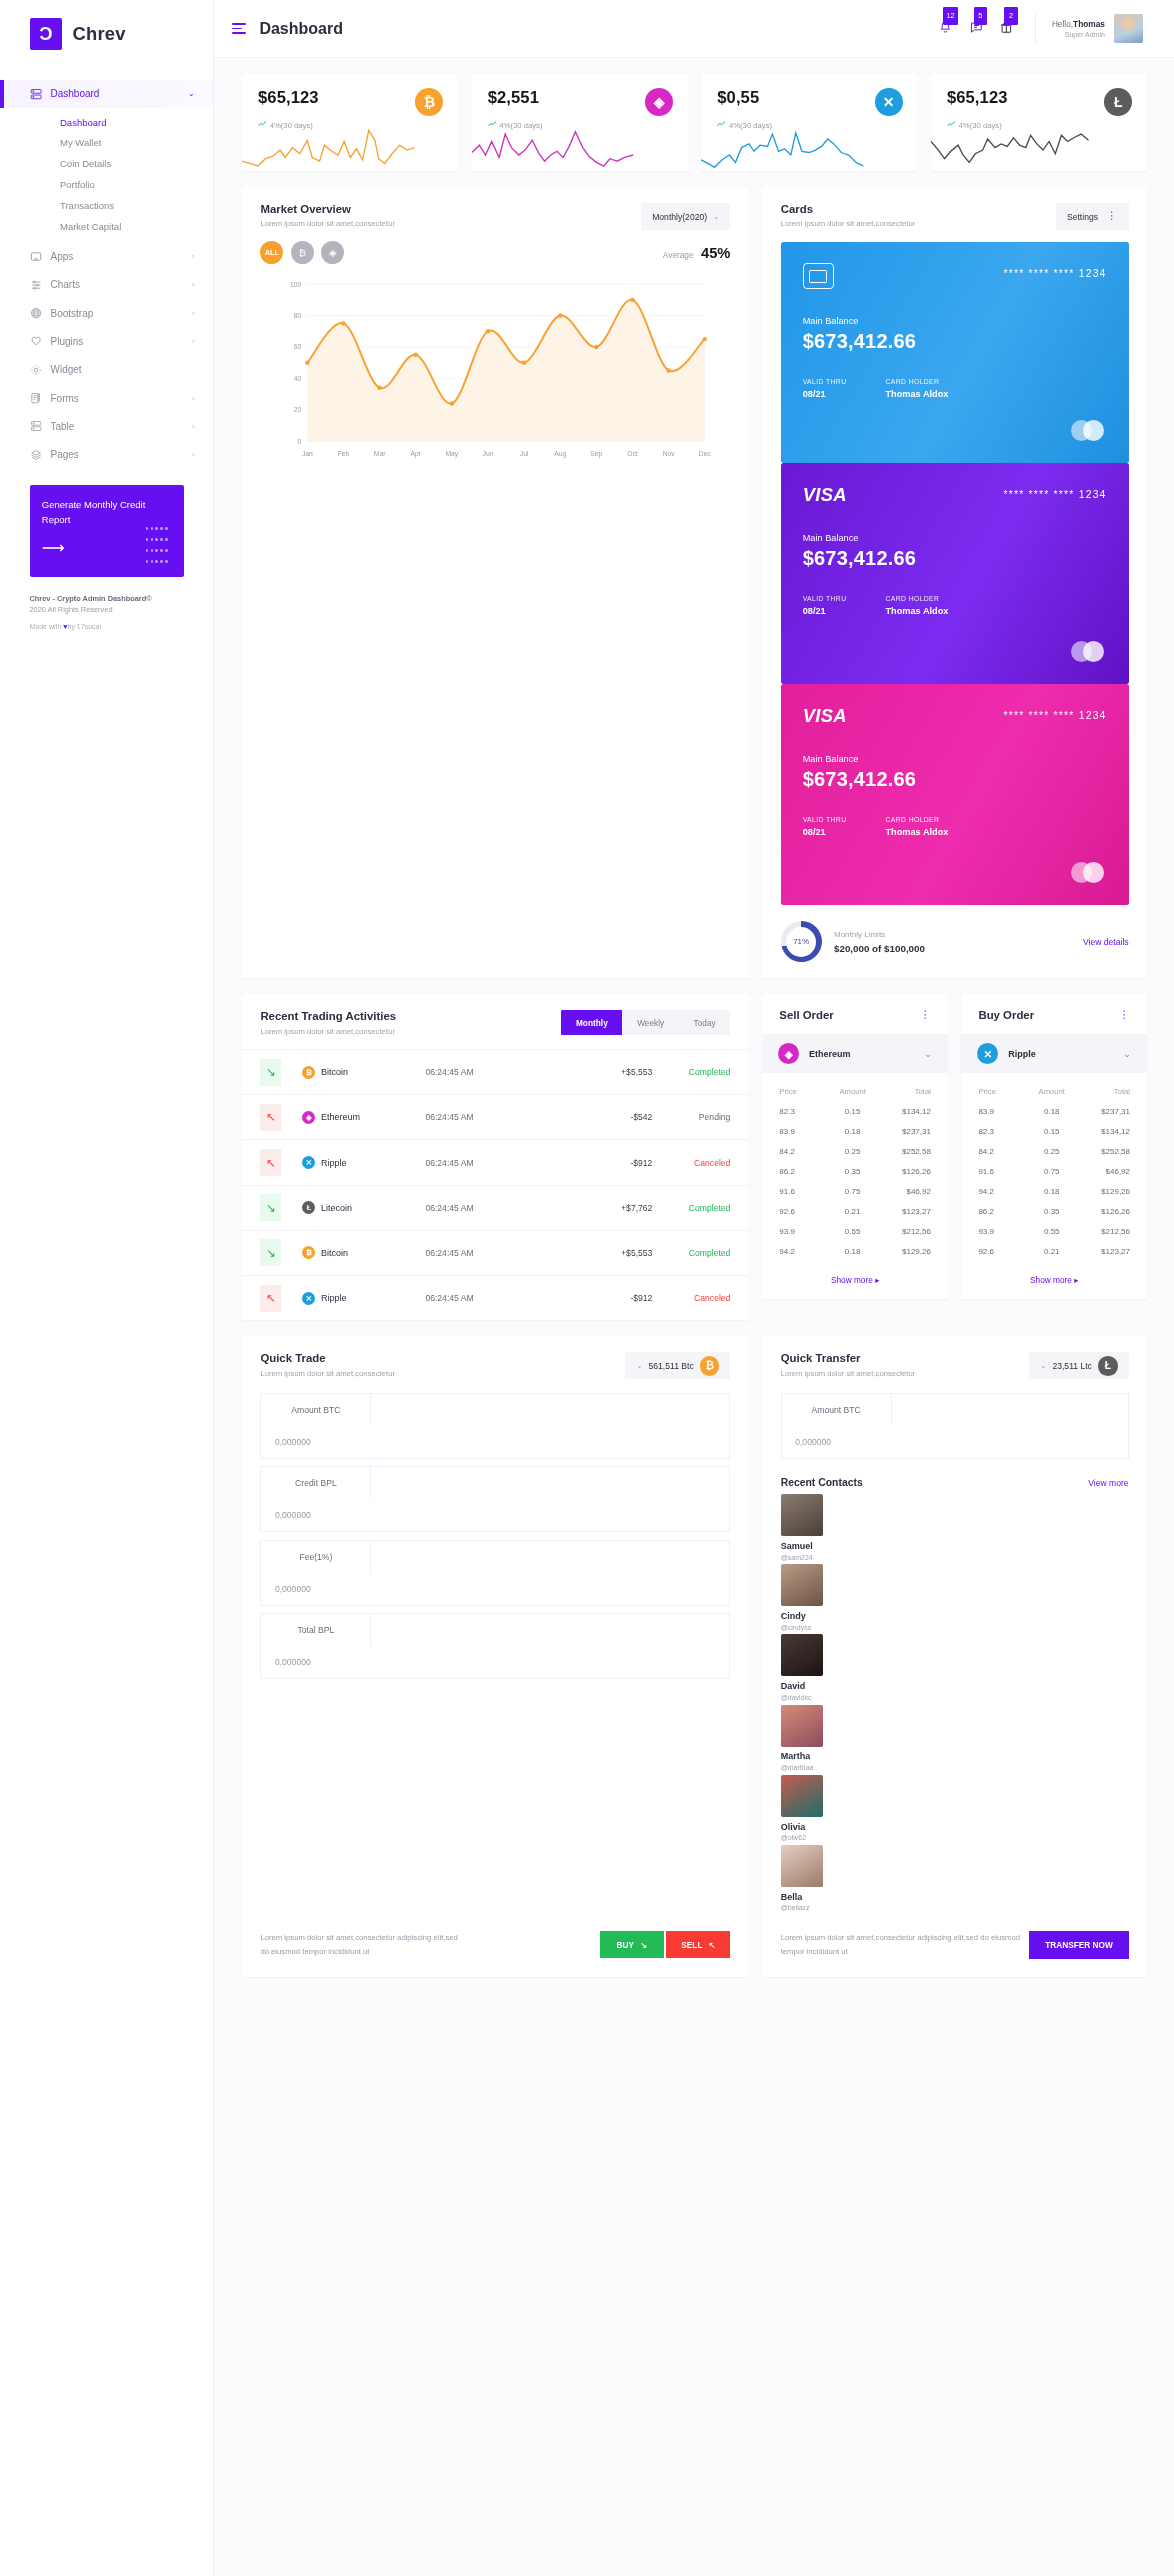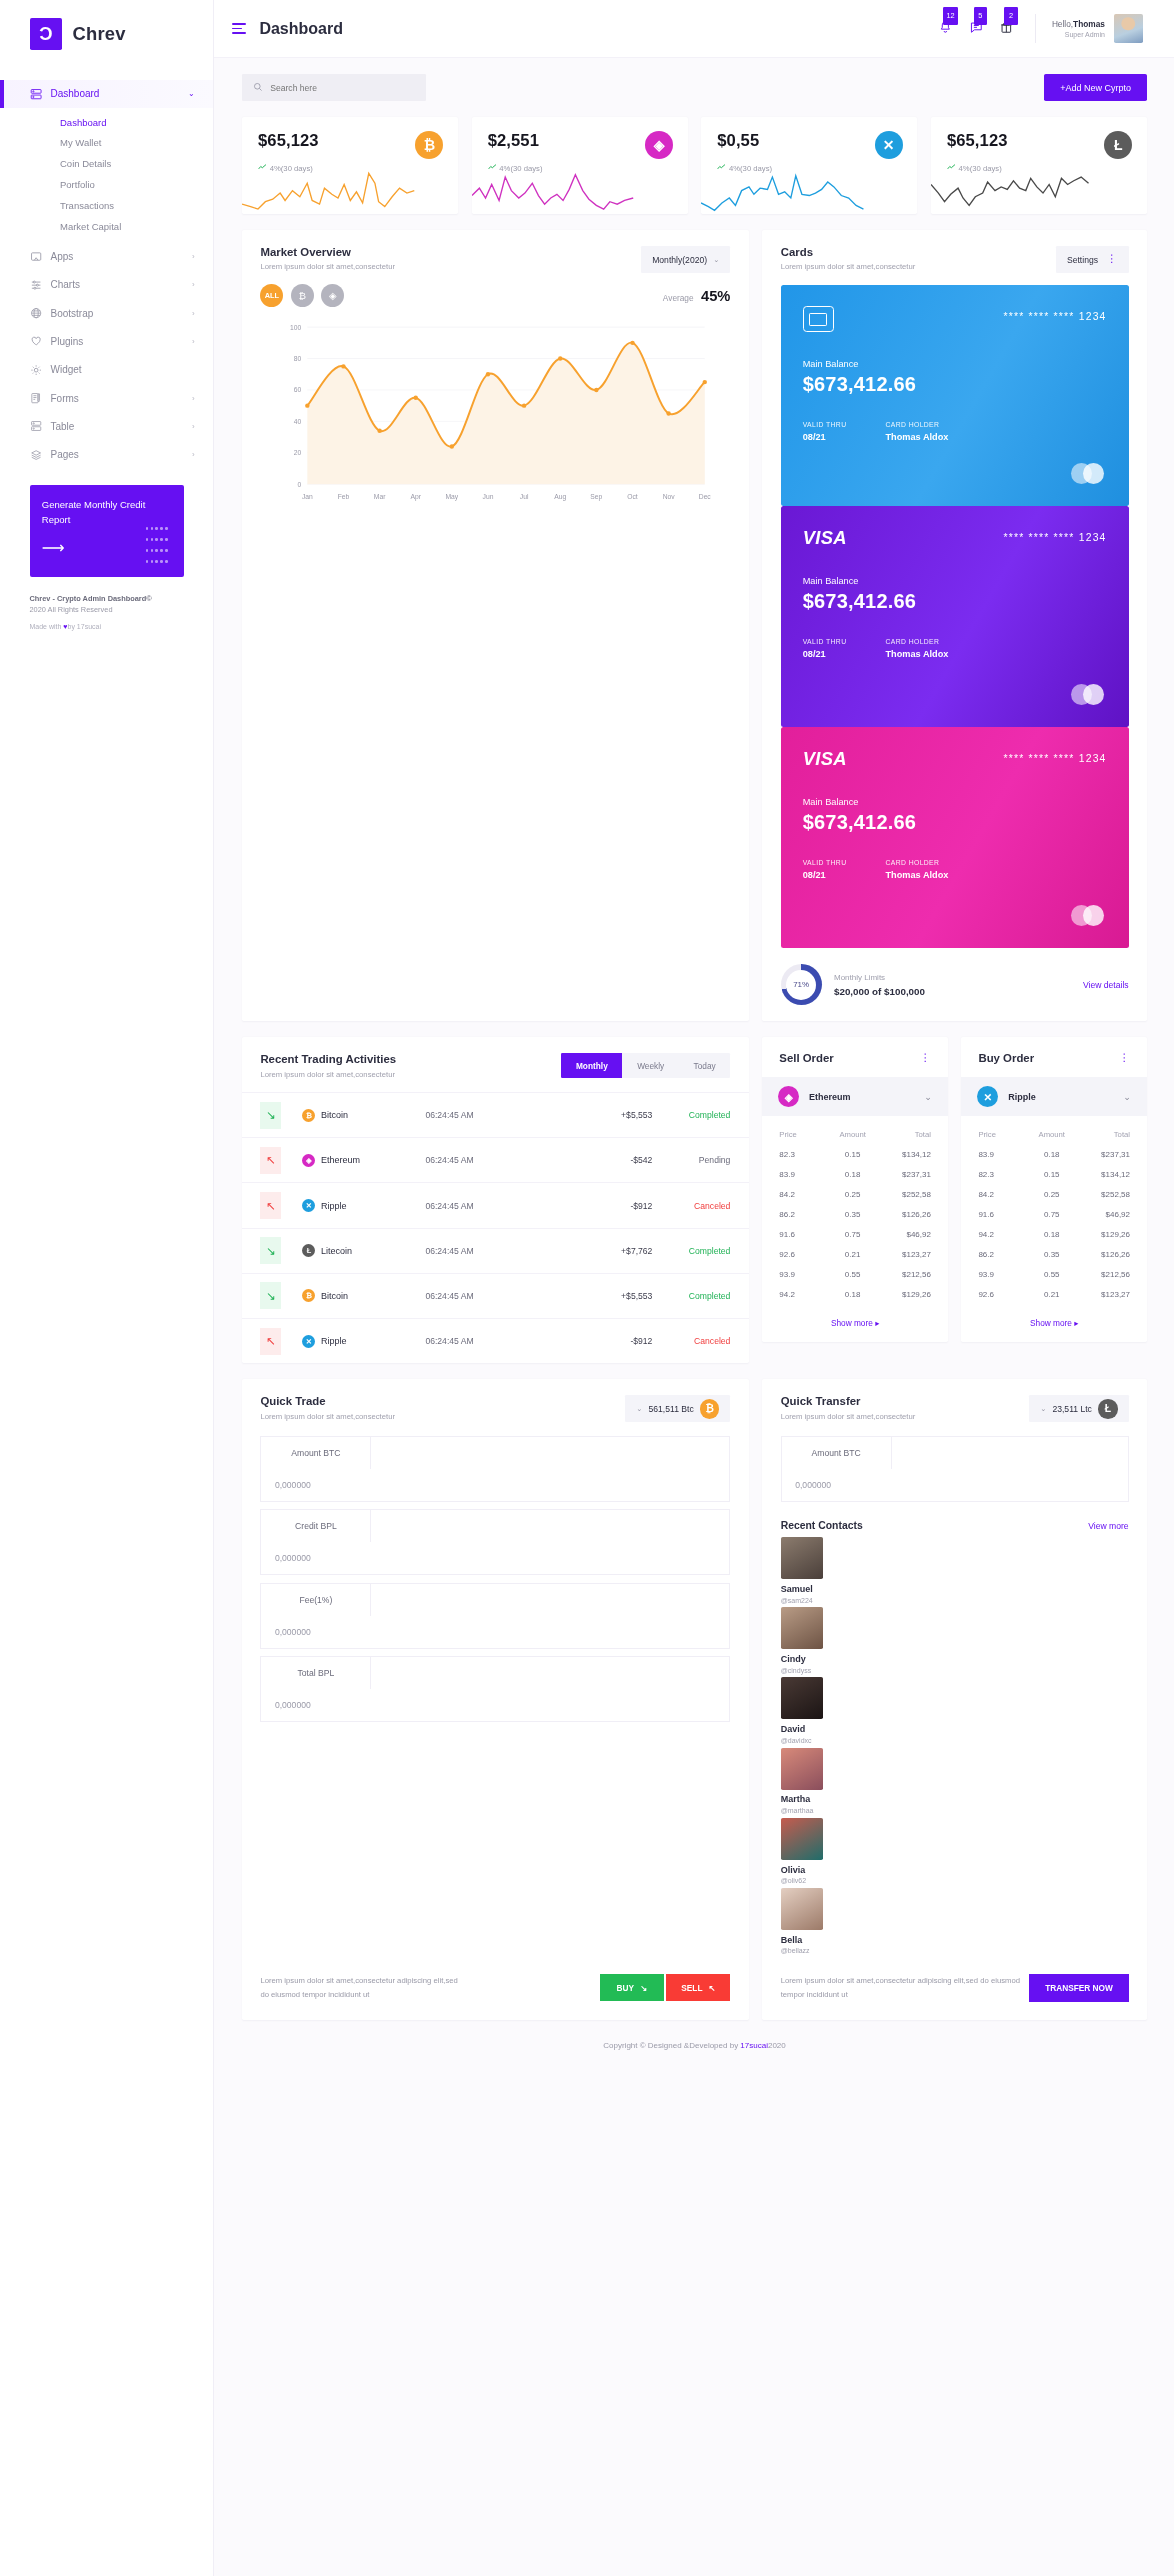--- a/index.html
+++ b/index.html
@@ -425,30 +425,20 @@
             <div class="user-hello"><span>Hello,</span><b>Thomas</b></div>
             <div class="user-role">Super Admin</div>
           </div>
           <div class="avatar"></div>
         </div>
       </div>
     </header>
 
     <div class="content">
 
-      <div class="searchrow">
-        <div class="search-wrap">
-          <span><svg width="9.8" height="9.8" viewBox="0 0 16 16" fill="none" stroke="#9a9aa8" stroke-width="1.4">
-                <circle cx="7" cy="7" r="4.6"></circle>
-                <path d="M10.4 10.4 14 14"></path>
-              </svg></span>
-          <input placeholder="Search here" style="">
-        </div>
-        <button class="btn-add">+Add New Cyrpto</button>
-      </div>
 
       <div class="stats">
         <div class="stat">
           <div class="stat-val">$65,123</div>
           <div class="stat-sub">
               <span><svg width="8.6" height="6.1" viewBox="0 0 14 10" fill="none" stroke="#21b256" stroke-width="1.6">
                   <path d="M1 8 4.5 4 7 6.2 13 1"></path>
                 </svg></span>
               <span>4%(30 days)</span>
             </div>
@@ -958,19 +948,16 @@
           </div>
 
           <div style="flex:1"></div>
           <div class="qt-foot">
             <div class="qt-text" style="max-width:258px">Lorem ipsum dolor sit amet,consectetur adipiscing elit,sed do eiusmod tempor incididunt ut</div>
             <button class="btn-transfer">TRANSFER NOW</button>
           </div>
         </div>
       </div>
 
-      <div class="footer">
-        <span>Copyright © Designed &amp;Developed by </span><a href="#">17sucai</a><span>2020</span>
-      </div>
     </div>
   </div>
 </div>
 
 
 </body></html>

